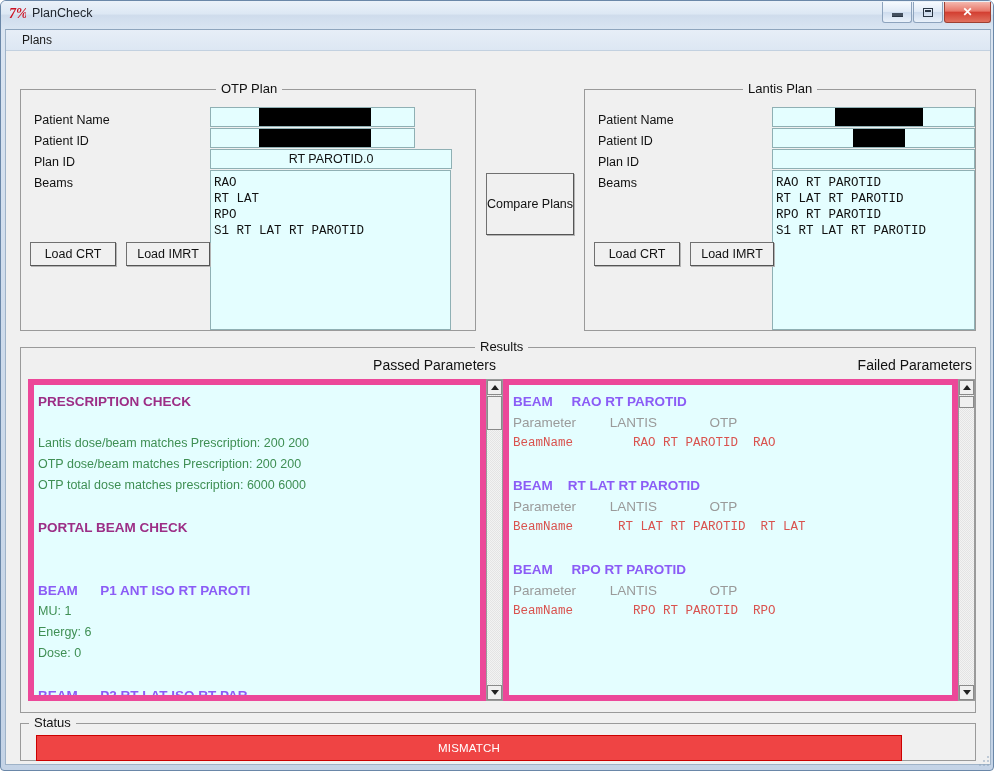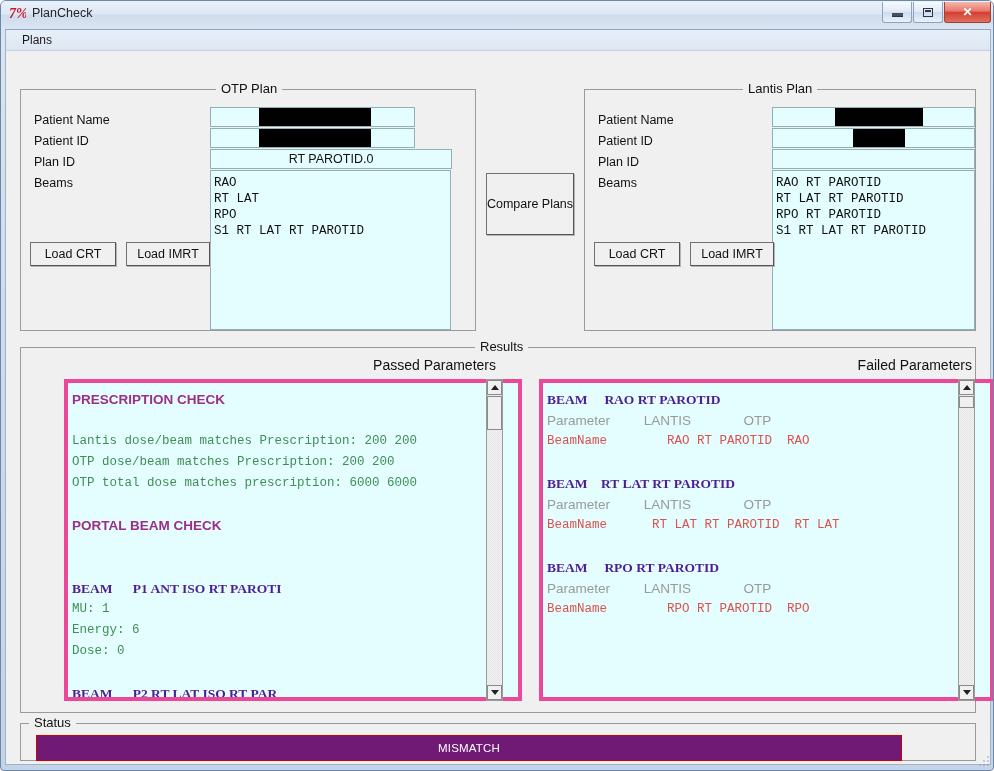--- a/index.html
+++ b/index.html
@@ -213,48 +213,47 @@
     position: absolute;
     font-size: 14px;
     color: #111111;
     text-align: right;
     white-space: nowrap;
   }
   .resultbox {
     position: absolute;
     box-sizing: border-box;
     background: #e4feff;
-    border: 4px solid #ec4899;
+    border: 6px solid #ec4899;
     overflow: hidden;
-    margin-left: 36px;
   }
   .rlines {
     position: absolute;
     left: 4px; top: 6px; right: 4px;
   }
   .rline {
     white-space: pre;
     line-height: 21px;
     height: 21px;
   }
   .rline.blank { height: 21px; }
   .rline.hdr-purple {
     font-family: "Liberation Sans", sans-serif;
     font-size: 13.5px;
     font-weight: bold;
     color: #9c2e86;
   }
   .rline.hdr-green {
-    font-family: Liberation Serif, serif;
+    font-family: Liberation Sans, sans-serif;
     font-size: 13.5px;
     font-weight: bold;
-    color: #4c1d95;
+    color: #8b5cf6;
   }
   .rline.mono-green {
-    font-family: Liberation Mono, monospace;
+    font-family: Liberation Sans, sans-serif;
     font-size: 12.5px;
     color: #3f8f54;
   }
   .rline.mono-gray {
     font-family: "Liberation Sans", sans-serif;
     font-size: 13.5px;
     color: #9a9a9a;
   }
   .rline.mono-red {
     font-family: "Liberation Mono", "DejaVu Sans Mono", monospace;
@@ -298,21 +297,21 @@
     left: 0; width: 15px;
     background: #f0f0f0;
     border: 1px solid #8a8a8a;
     box-sizing: border-box;
     cursor: default;
   }
 
   
   .statusbar-red {
     position: absolute;
-    background: #701a75;
+    background: #ef4444;
     border: 1px solid #cc0000;
     box-sizing: border-box;
     display: flex;
     align-items: center;
     justify-content: center;
   }
   .statusbar-red span {
     font-size: 11.5px;
     color: #ffffff;
     letter-spacing: 0.2px;

